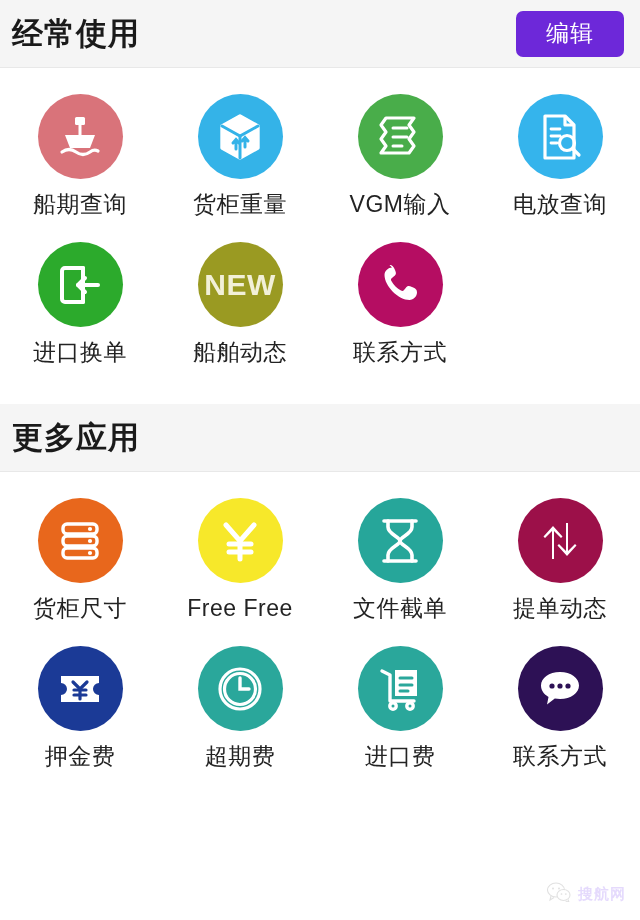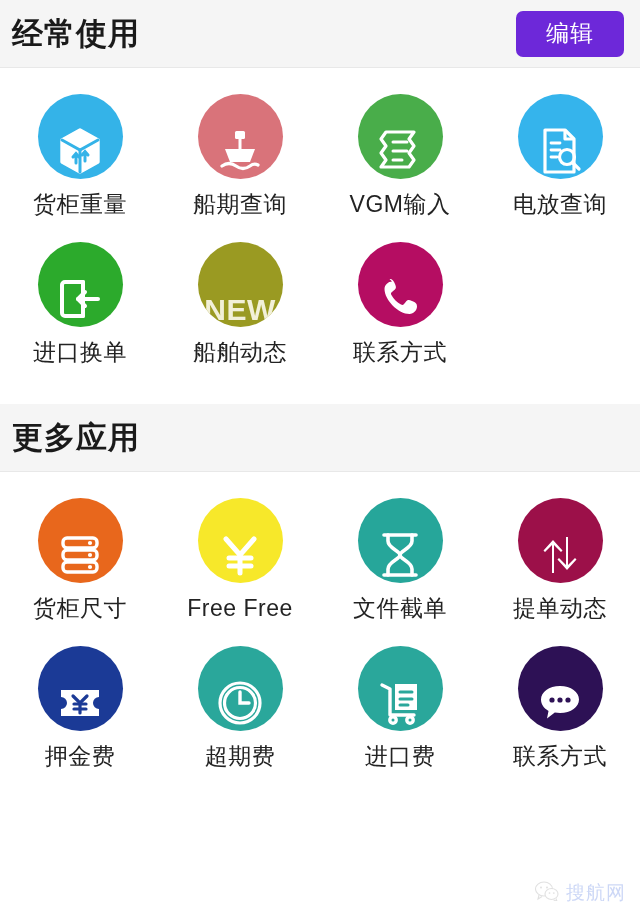--- a/index.html
+++ b/index.html
@@ -57,21 +57,21 @@
     flex-direction:column;
     align-items:center;
     padding-bottom:26px;
     cursor:pointer;
   }
   .cell.empty { cursor:default; }
   .icon-circle {
     width:85px; height:85px;
     border-radius:50%;
     display:flex;
-    align-items:flex-end;
+    align-items:center;
     justify-content:center;
     overflow:hidden;
   }
   .icon-circle svg { display:block; }
   .cell-label {
     margin-top:14px;
     font-size:23px;
     color:#232323;
     line-height:1;
     letter-spacing:0.5px;
@@ -90,64 +90,65 @@
     position:absolute;
     right:14px;
     bottom:14px;
     display:flex;
     align-items:center;
     gap:7px;
     opacity:0.22;
     pointer-events:none;
   }
   .watermark-text {
-    font-size:19px;
-    color:#1d4ed8;
+    font-size:15px;
+    color:#8b5cf6;
     letter-spacing:1px;
+    font-weight:bold;
   }
 </style>
 </head>
 <body>
 
 <div id="app">
 
   <div class="section-header">
     <div class="section-title">经常使用</div>
     <div class="edit-button">编辑</div>
   </div>
 
   <div class="grid sec1" id="grid-0">
+      <div class="cell">
+        <div class="icon-circle" style="background: rgb(217, 115, 122);">
+          <svg width="56" height="56" viewBox="0 0 56 56">
+            <g fill="#ffffff">
+              <rect x="23" y="8" width="10" height="8" rx="1.5"></rect>
+              <rect x="26.5" y="14" width="3" height="12"></rect>
+              <path d="M13 26 h30 l-5 13 h-20 z"></path>
+              <path d="M10 43 q7 -5 14 0 q7 5 14 0 q4 -3 8 -1" fill="none" stroke="#ffffff" stroke-width="3.2" stroke-linecap="round"></path>
+            </g>
+          </svg>
+        </div>
+        <div class="cell-label">船期查询</div>
+      </div>
       <div class="cell">
         <div class="icon-circle" style="background: rgb(52, 179, 232);">
           <svg width="56" height="56" viewBox="0 0 56 56">
             <g fill="none" stroke="#ffffff" stroke-width="3.4" stroke-linejoin="round">
               <path d="M28 7 L46 17 V39 L28 49 L10 39 V17 Z" fill="#ffffff"></path>
             </g>
             <g stroke="#34b3e8" stroke-width="3" stroke-linecap="round" fill="none">
               <path d="M10 17 L28 27 L46 17"></path>
               <path d="M28 27 V49"></path>
               <path d="M24 40 V31 M21 34 l3 -3.5 l3 3.5"></path>
               <path d="M33 38 V29 M30 32 l3 -3.5 l3 3.5"></path>
             </g>
           </svg>
         </div>
         <div class="cell-label">货柜重量</div>
-      </div>
-      <div class="cell">
-        <div class="icon-circle" style="background: rgb(217, 115, 122);">
-          <svg width="56" height="56" viewBox="0 0 56 56">
-            <g fill="#ffffff">
-              <rect x="23" y="8" width="10" height="8" rx="1.5"></rect>
-              <rect x="26.5" y="14" width="3" height="12"></rect>
-              <path d="M13 26 h30 l-5 13 h-20 z"></path>
-              <path d="M10 43 q7 -5 14 0 q7 5 14 0 q4 -3 8 -1" fill="none" stroke="#ffffff" stroke-width="3.2" stroke-linecap="round"></path>
-            </g>
-          </svg>
-        </div>
-        <div class="cell-label">船期查询</div>
       </div>
       <div class="cell">
         <div class="icon-circle" style="background: rgb(73, 173, 74);">
           <svg width="56" height="56" viewBox="0 0 56 56">
             <g fill="none" stroke="#ffffff" stroke-width="3.2" stroke-linejoin="round">
               <path d="M14 9 h28 l-5 7 l5 7 l-5 7 l5 7 l-5 7 h-28 l5 -7 l-5 -7 l5 -7 l-5 -7 l5 -7 z"></path>
             </g>
             <g stroke="#ffffff" stroke-width="3" stroke-linecap="round">
               <path d="M21 19 h14"></path>
               <path d="M21 28 h14"></path>

